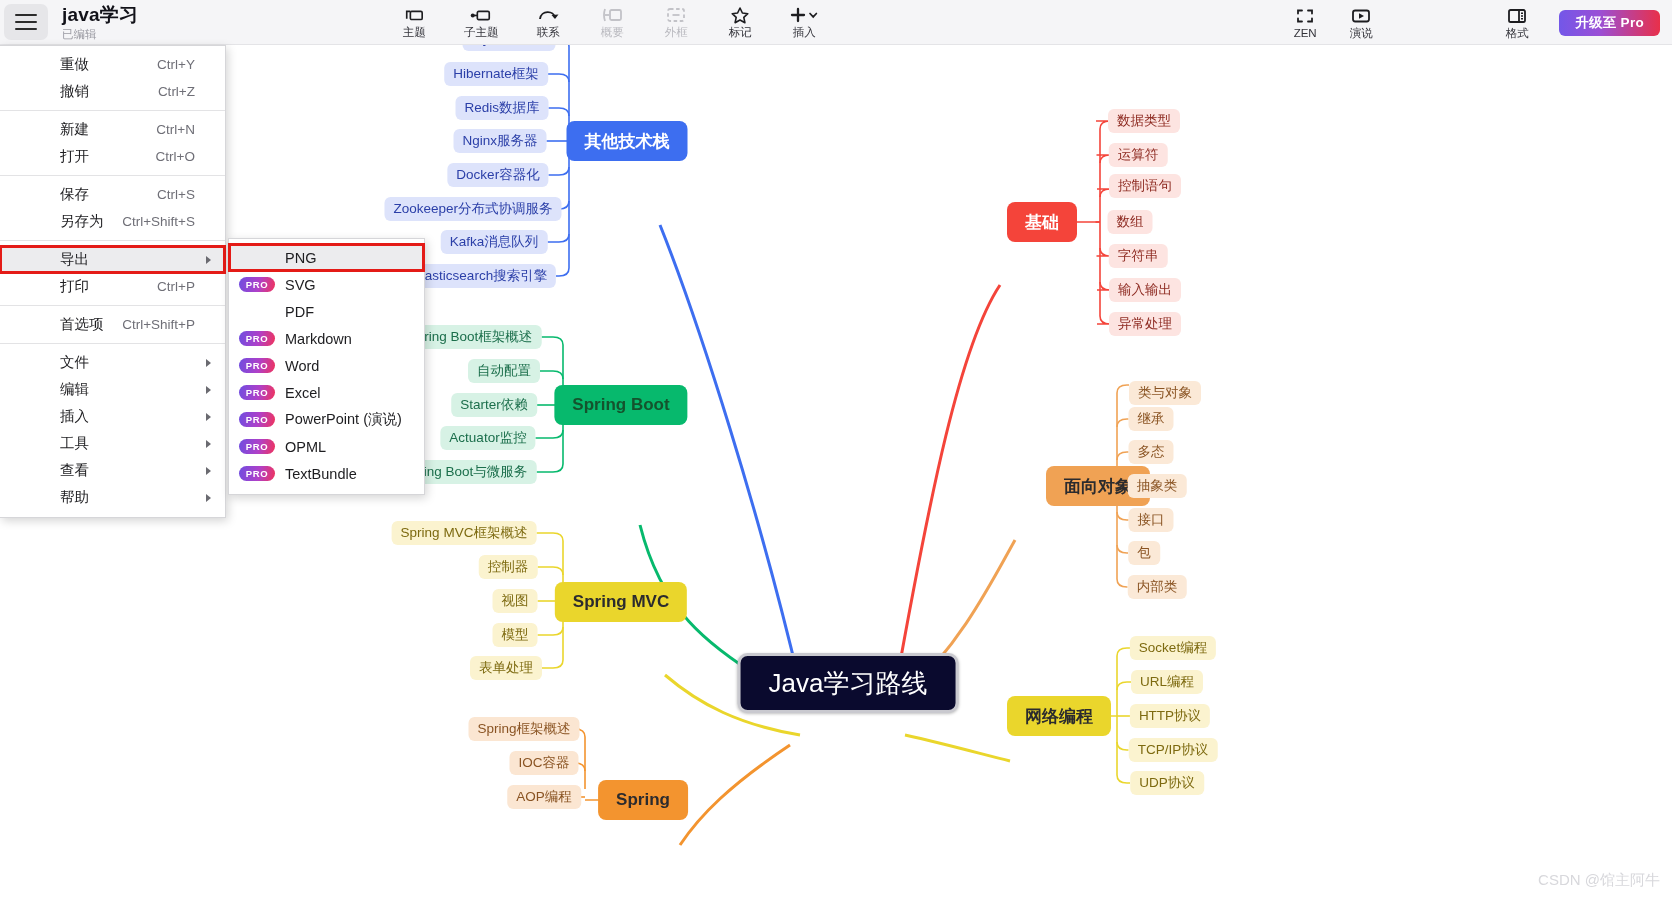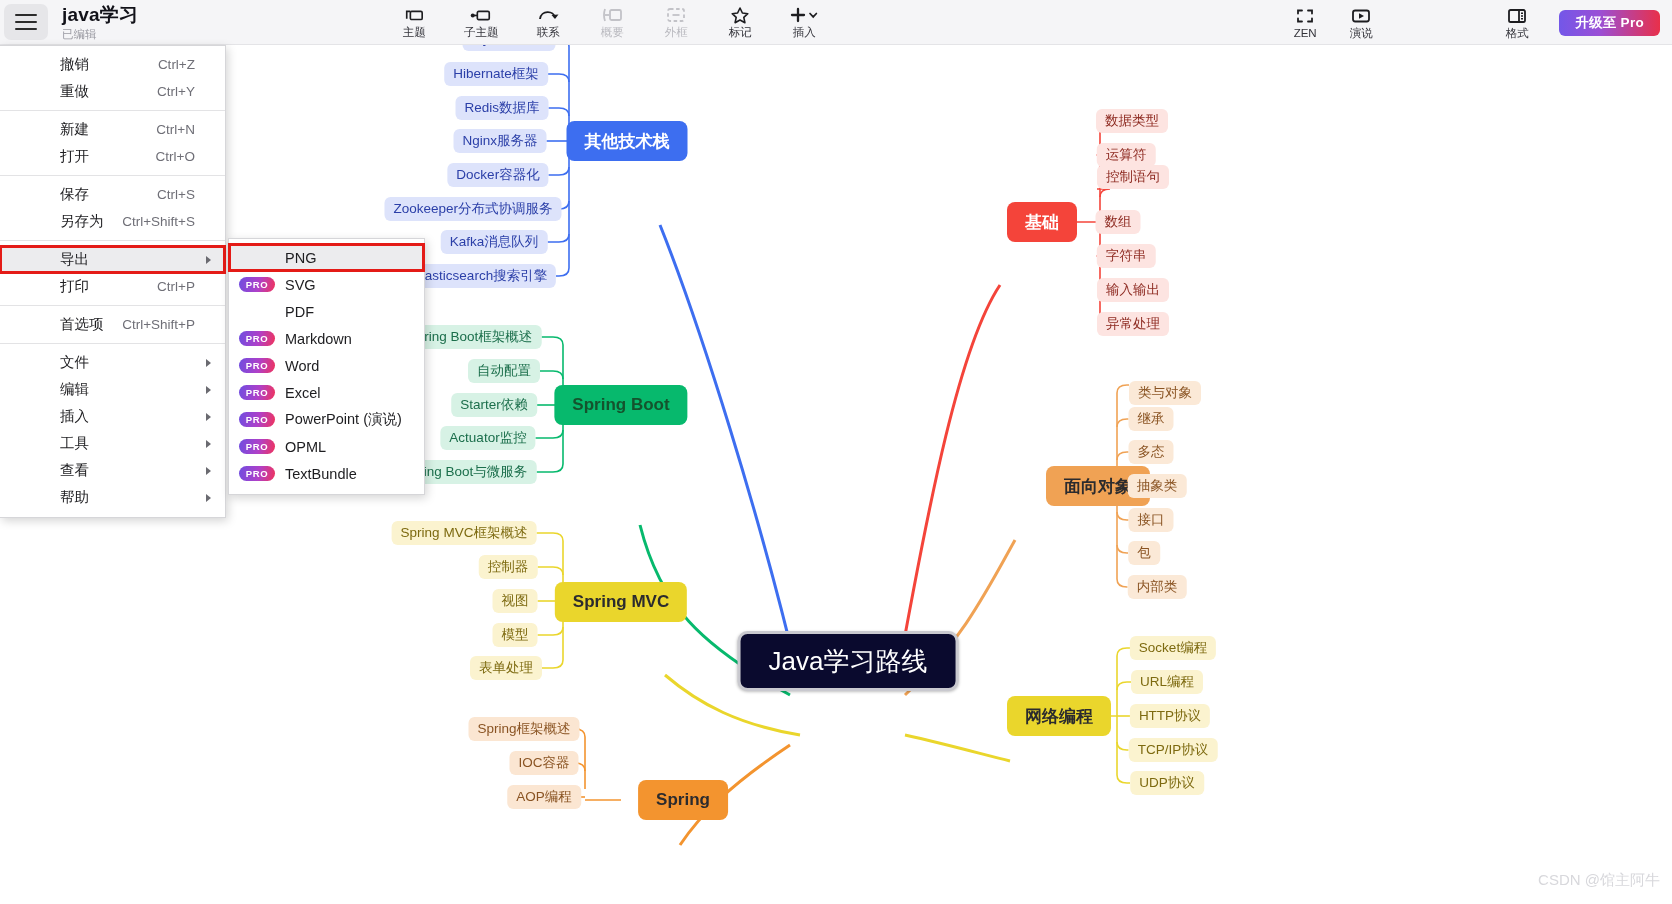--- a/index.html
+++ b/index.html
@@ -92,21 +92,21 @@
   .n-root {
     background:#0a0a2e; color:#fff; font-size: 26px; padding: 0 28px; height: 60px;
     border: 3px solid #c9c9cf; border-radius: 10px; box-shadow: 0 1px 3px rgba(0,0,0,.25);
   }
   .n-branch { color:#1f1f22; font-size: 17px; font-weight: 700; height: 40px; padding: 0 18px; border-radius: 8px; }
   .n-leaf { font-size: 13.5px; height: 24px; padding: 0 9px; border-radius: 6px; font-weight: 400;}
 
   .b-blue   { background:#3d6ef0; color:#ffffff; }
   .l-blue   { background:#dde3fb; color:#2b3fa8; }
   .b-red    { background:#f4443a; color:#ffffff; }
-  .l-red    { background:#fde4e1; color:#8e2b22; }
+  .l-red    { background:#fde4e1; color:#8e2b22;margin-left:12px; }
   .b-orange { background:#f0a254; color:#2b2b2e;margin-left:39px; }
   .l-orange { background:#fbe9d7; color:#8a5423; }
   .b-yellow { background:#ead62c; color:#2b2b2e; }
   .l-yellow { background:#fbf3cf; color:#7d6a10; }
   .b-green  { background:#07b96d; color:#14532d; }
   .l-green  { background:#d7f2e5; color:#1b6e4b; }
   .b-orange2{ background:#f3942f; color:#2b2b2e; }
   .l-orange2{ background:#fbe6d2; color:#8a5423; }
 
   .watermark {
@@ -180,21 +180,21 @@
           <path d="M 1128.5 705 L 1127 705 Q 1117 705 1117 697" stroke="#ead62c" fill="none"></path>
           <path d="M 1130 738 L 1127 738 Q 1117 738 1117 730" stroke="#ead62c" fill="none"></path>
           <path d="M 585 692 L 585 744" stroke="#f3942f" fill="none"></path>
           <path d="M 585 755 L 621 755" stroke="#f3942f" fill="none"></path>
           <path d="M 579.5 684 L 575 684 Q 585 684 585 692" stroke="#f3942f" fill="none"></path>
           <path d="M 578.5 718 L 575 718 Q 585 718 585 726" stroke="#f3942f" fill="none"></path>
           <path d="M 581 752 L 585 752" stroke="#f3942f" fill="none"></path>
         </g>
     </svg>
     <div id="nodes">
-        <div class="node n-root" style="left: 848px; top: 616px; border-radius: 10px;">
+        <div class="node n-root" style="left: 848px; top: 638px; border-radius: 10px;">
           <span>Java学习路线</span>
         </div>
         <div class="node n-branch b-blue" style="left: 627px; top: 96px;">
           <span>其他技术栈</span>
         </div>
         <div class="node n-leaf l-blue" style="left: 509px; top: -6px;">
           <span>MyBatis框架</span>
         </div>
         <div class="node n-leaf l-blue" style="left: 496px; top: 29px;">
           <span>Hibernate框架</span>
@@ -219,21 +219,21 @@
         </div>
         <div class="node n-branch b-red" style="left: 1042px; top: 177px;">
           <span>基础</span>
         </div>
         <div class="node n-leaf l-red" style="left: 1132px; top: 76px;">
           <span>数据类型</span>
         </div>
         <div class="node n-leaf l-red" style="left: 1126px; top: 110px;">
           <span>运算符</span>
         </div>
-        <div class="node n-leaf l-red" style="left: 1133px; top: 132px;">
+        <div class="node n-leaf l-red" style="left: 1133px; top: 141px;">
           <span>控制语句</span>
         </div>
         <div class="node n-leaf l-red" style="left: 1118px; top: 177px;">
           <span>数组</span>
         </div>
         <div class="node n-leaf l-red" style="left: 1126px; top: 211px;">
           <span>字符串</span>
         </div>
         <div class="node n-leaf l-red" style="left: 1133px; top: 245px;">
           <span>输入输出</span>
@@ -312,21 +312,21 @@
         </div>
         <div class="node n-leaf l-yellow" style="left: 1170px; top: 671px;">
           <span>HTTP协议</span>
         </div>
         <div class="node n-leaf l-yellow" style="left: 1173px; top: 705px;">
           <span>TCP/IP协议</span>
         </div>
         <div class="node n-leaf l-yellow" style="left: 1167px; top: 738px;">
           <span>UDP协议</span>
         </div>
-        <div class="node n-branch b-orange2" style="left: 643px; top: 755px; margin-left: 40px;">
+        <div class="node n-branch b-orange2" style="left: 643px; top: 755px;">
           <span>Spring</span>
         </div>
         <div class="node n-leaf l-orange2" style="left: 524px; top: 684px;">
           <span>Spring框架概述</span>
         </div>
         <div class="node n-leaf l-orange2" style="left: 544px; top: 718px;">
           <span>IOC容器</span>
         </div>
         <div class="node n-leaf l-orange2" style="left: 544px; top: 752px;">
           <span>AOP编程</span>
@@ -438,26 +438,26 @@
             </svg>
           </div>
           <div class="lbl">格式</div>
         </div>
         <div class="upgrade">升级至 Pro</div>
       </div>
   </div>
 
   <div class="menu" id="menu">
       <div class="mi">
+        <span>重做</span>
+        <span class="sc">Ctrl+Y</span>
+      </div>
+      <div class="mi">
         <span>撤销</span>
         <span class="sc">Ctrl+Z</span>
-      </div>
-      <div class="mi">
-        <span>重做</span>
-        <span class="sc">Ctrl+Y</span>
       </div>
       <div class="sep"></div>
       <div class="mi">
         <span>新建</span>
         <span class="sc">Ctrl+N</span>
       </div>
       <div class="mi">
         <span>打开</span>
         <span class="sc">Ctrl+O</span>
       </div>

